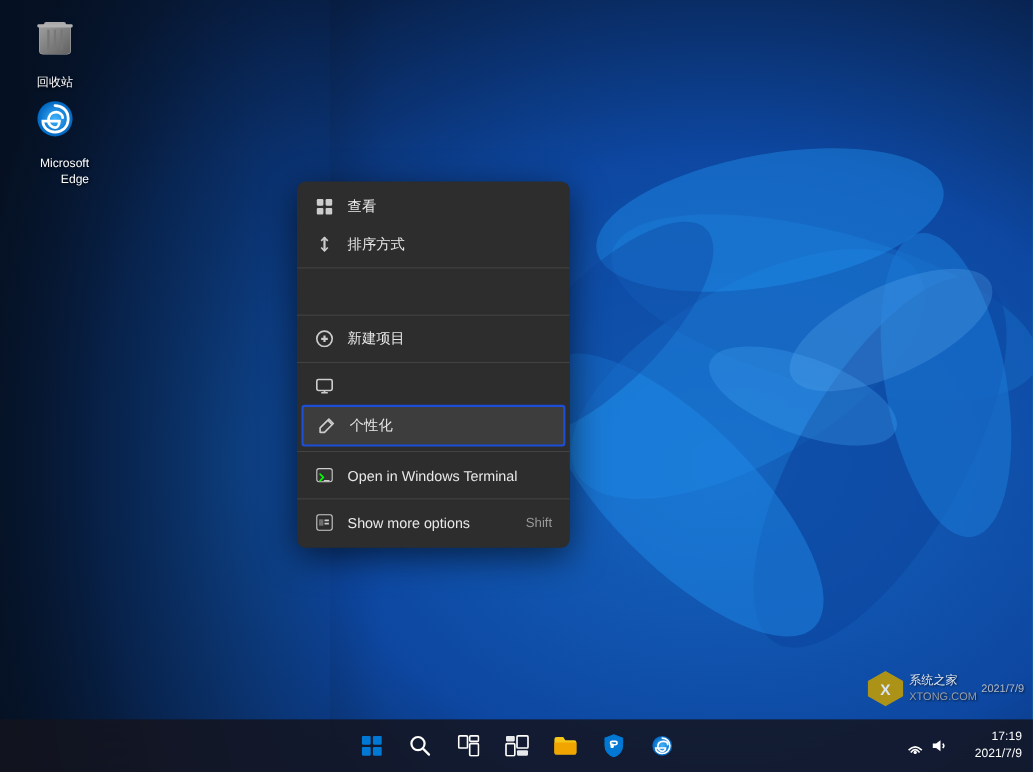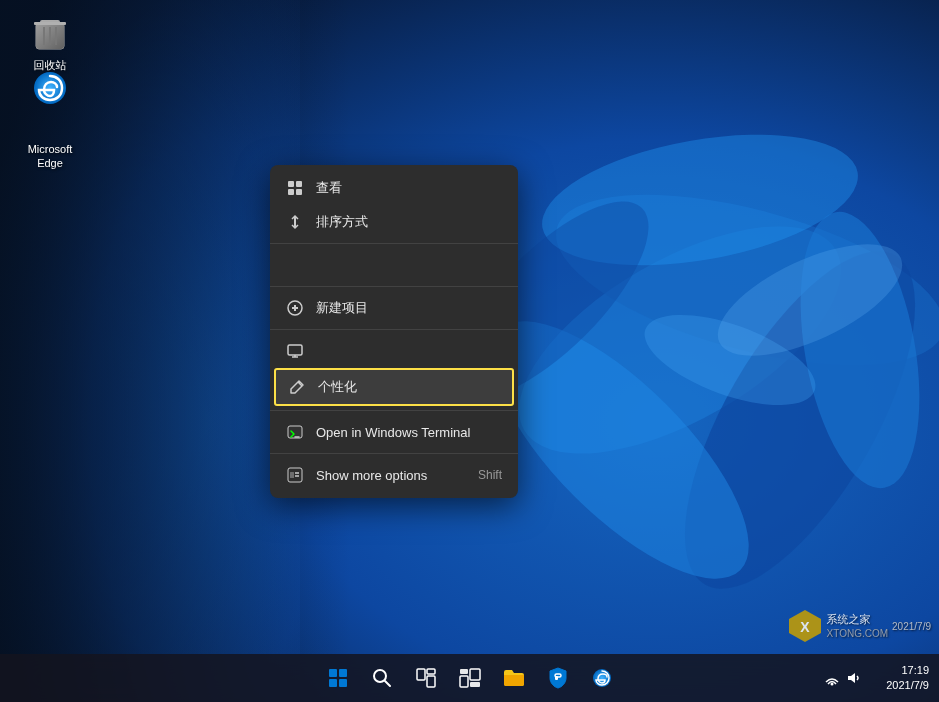--- a/index.html
+++ b/index.html
@@ -38,23 +38,23 @@
       width: 40px;
       height: 40px;
       display: flex;
       align-items: center;
       justify-content: center;
     }
 
     .icon-label {
       color: white;
       font-size: 11px;
-      text-align: center;
+      text-align: right;
       text-shadow: 1px 1px 3px rgba(0,0,0,0.8);
-      margin-top: 4px;
+      margin-top: 14px;
       line-height: 1.3;
     }
 
     
     #taskbar {
       position: absolute;
       bottom: 0;
       left: 0;
       right: 0;
       height: 48px;
@@ -118,21 +118,21 @@
       cursor: pointer;
       color: #e8e8e8;
       font-size: 13px;
       gap: 12px;
       transition: background 0.1s;
       position: relative;
     }
 
     .menu-item.highlighted {
       background: rgba(255,255,255,0.08);
-      border: 2px solid #fde047;
+      border: 2px solid #1d4ed8;
       border-radius: 3px;
       margin: 0 4px;
       padding: 8px 12px;
     }
 
     .menu-item.disabled {
       color: #666;
       cursor: default;
     }
 
@@ -238,21 +238,21 @@
         <rect x="8" y="5" width="20" height="4" rx="2" fill="#aaa"></rect>
         <line x1="12" y1="12" x2="12" y2="30" stroke="#777" stroke-width="2"></line>
         <line x1="18" y1="12" x2="18" y2="30" stroke="#777" stroke-width="2"></line>
         <line x1="24" y1="12" x2="24" y2="30" stroke="#777" stroke-width="2"></line>
         <rect x="2" y="7" width="32" height="3" rx="1" fill="#b0b0b0"></rect>
       </svg>
     </div>
     <span class="icon-label">回收站</span>
   </div>
 
-  <div class="desktop-icon" style="top:64px; left:15px;gap:30px;">
+  <div class="desktop-icon" style="top:84px; left:15px;">
     <div class="icon-img">
       <svg width="36" height="36" viewBox="0 0 36 36">
         <defs>
           <radialGradient id="edgeGrad" cx="50%" cy="50%" r="50%">
             <stop offset="0%" stop-color="#41b3ff"></stop>
             <stop offset="100%" stop-color="#0067c0"></stop>
           </radialGradient>
         </defs>
         <ellipse cx="18" cy="18" rx="16" ry="16" fill="url(#edgeGrad)"></ellipse>
         <path d="M18 6 C24 6, 30 10, 30 18 C30 26, 24 30, 18 30 C12 30, 7 26, 7 20 L22 20 C22 24, 20 26, 18 26 C15 26, 12 23, 12 20 C12 15, 15 12, 19 12 C22 12, 25 14, 25 17" fill="none" stroke="white" stroke-width="2.5" stroke-linecap="round"></path>

